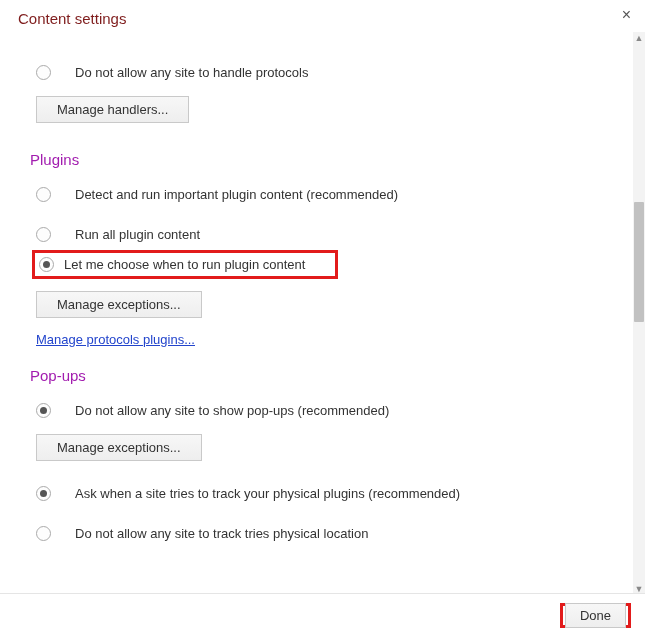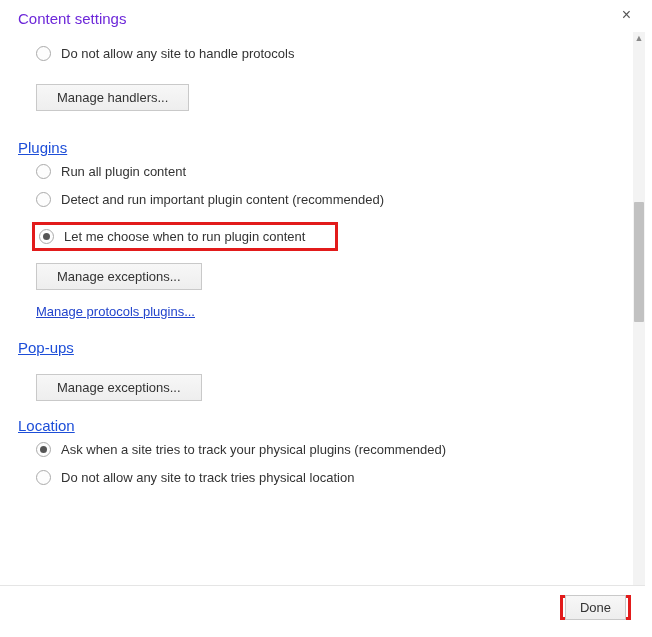--- a/index.html
+++ b/index.html
@@ -17,21 +17,21 @@
       width: 645px;
       height: 637px;
       position: relative;
     }
     .header {
       padding: 10px 18px 0 18px;
       position: relative;
     }
     .title {
       font-size: 15px;
-      color: #6d28d9;
+      color: #7f1d1d;
     }
     .close {
       position: absolute;
       top: 6px;
       right: 14px;
       font-size: 16px;
       color: #555;
       cursor: pointer;
       font-family: Arial;
     }
@@ -71,32 +71,32 @@
       cursor: pointer;
     }
     .arrow-bottom {
       position: absolute;
       bottom: 0;
       left: 0;
       right: 0;
     }
     .section-h {
       font-size: 15px;
-      color: #1d4ed8;
-      margin: 10px 0 8px 0;
-      text-decoration: underline;
+      color: #a21caf;
+      margin: 10px 0 8px 12px;
     }
     .options {
       padding-left: 18px;
     }
     .opt {
       display: flex;
-      align-items: flex-start;
+      align-items: center;
       height: 28px;
-      gap: 10px;
+      gap: 24px;
+      margin-top: 12px;
     }
     .radio {
       width: 15px;
       height: 15px;
       border: 1px solid #aaa;
       border-radius: 50%;
       display: flex;
       align-items: center;
       justify-content: center;
       cursor: pointer;
@@ -135,21 +135,21 @@
       text-decoration: underline;
       font-size: 13px;
       display: inline-block;
       margin: 8px 0 10px 18px;
       cursor: pointer;
     }
     .footer {
       position: absolute;
       left: 0;
       right: 0;
-      bottom: 8px;
+      bottom: 0;
       height: 44px;
       border-top: 1px solid #e5e5e5;
       display: flex;
       justify-content: flex-end;
       align-items: center;
       padding-right: 14px;
       background: #fff;
     }
     .done-wrap {
       border: 3px solid #e21b1b;
@@ -184,42 +184,45 @@
         <span class="opt-label">Do not allow any site to handle protocols</span>
       </div>
     </div>
     <span class="btn">Manage handlers...</span>
 
     
     <div class="section-h first">Plugins</div>
     <div class="options">
       <div class="opt">
         <span class="radio"></span>
+        <span class="opt-label">Detect and run important plugin content (recommended)</span>
+      </div>
+      <div class="opt">
+        <span class="radio"></span>
         <span class="opt-label">Run all plugin content</span>
-      </div>
-      <div class="opt">
-        <span class="radio"></span>
-        <span class="opt-label">Detect and run important plugin content (recommended)</span>
       </div>
       <div class="highlight">
         <span class="radio sel"></span>
         <span class="opt-label">Let me choose when to run plugin content</span>
       </div>
     </div>
     <span class="btn">Manage exceptions...</span><br>
     <span class="link">Manage protocols plugins...</span>
 
     
     <div class="section-h">Pop-ups</div>
     <div class="options">
+      <div class="opt">
+        <span class="radio sel"></span>
+        <span class="opt-label">Do not allow any site to show pop-ups (recommended)</span>
+      </div>
     </div>
     <span class="btn">Manage exceptions...</span>
 
     
-    <div class="section-h">Location</div>
     <div class="options">
       <div class="opt">
         <span class="radio sel"></span>
         <span class="opt-label">Ask when a site tries to track your physical plugins (recommended)</span>
       </div>
       <div class="opt">
         <span class="radio"></span>
         <span class="opt-label">Do not allow any site to track tries physical location</span>
       </div>
     </div>

